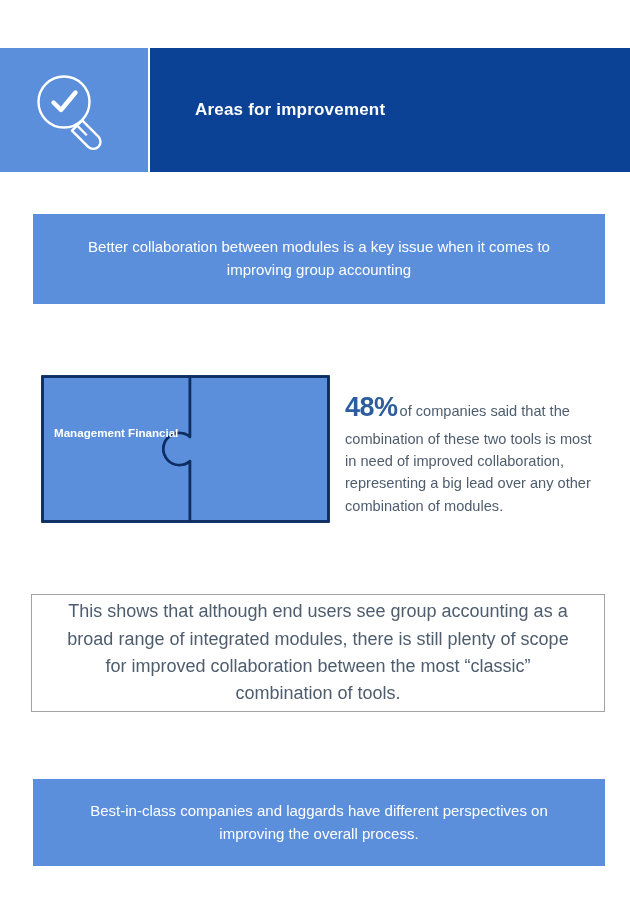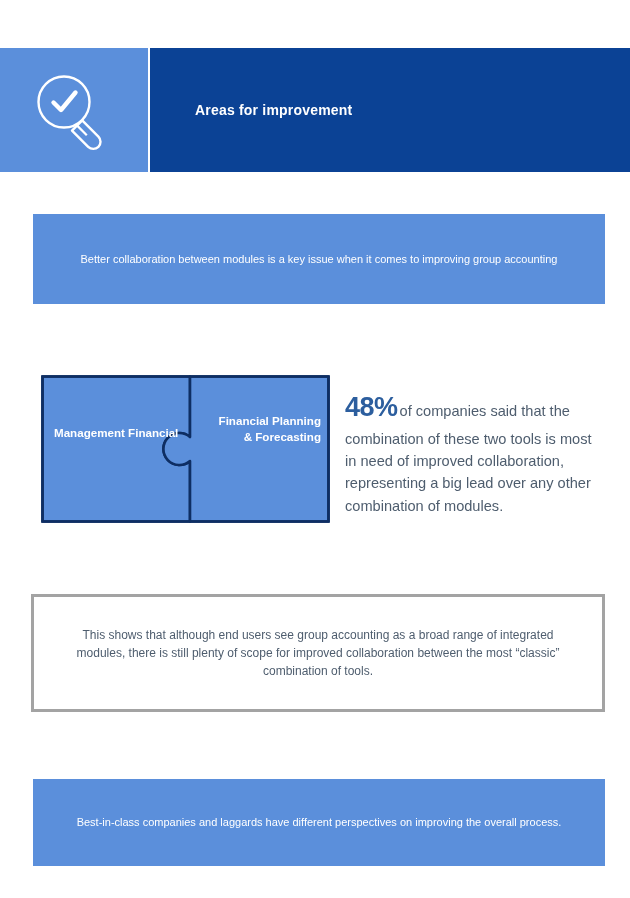--- a/index.html
+++ b/index.html
@@ -37,41 +37,41 @@
   .header-title-panel {
     flex: 1 1 auto;
     height: 124px;
     background: #0B4295;
     margin-left: 2px;
     display: flex;
     align-items: center;
   }
   .header-title {
     color: #ffffff;
-    font-size: 14px;
+    font-size: 17px;
     font-weight: bold;
     letter-spacing: 0.2px;
     padding-left: 45px;
   }
   .magnifier-svg {
     display: block;
     margin-left: -6px;
     margin-top: 2px;
   }
 
   
   .blue-box {
     position: absolute;
     background: #5B8FDB;
     color: #ffffff;
     display: flex;
     align-items: center;
     justify-content: center;
     text-align: center;
-    font-size: 11px;
+    font-size: 15px;
     line-height: 1.52;
     padding: 0 26px;
     box-sizing: border-box;
   }
   .blue-box span { display: block; }
 
   #box-collaboration {
     left: 33px;
     top: 214px;
     width: 572px;
@@ -133,28 +133,28 @@
   }
 
   
   #box-outlined {
     position: absolute;
     left: 31px;
     top: 594px;
     width: 574px;
     height: 118px;
     background: #ffffff;
-    border: 3px solid #a3a3a3;
+    border: 1px solid #a3a3a3;
     box-sizing: border-box;
     display: flex;
     align-items: center;
     justify-content: center;
     text-align: center;
     color: #4E5D6E;
-    font-size: 12px;
+    font-size: 18px;
     line-height: 1.52;
     padding: 0 34px;
   }
 </style>
 </head>
 <body>
 
 <div class="header">
   <div class="header-icon-panel">
     <span>
@@ -185,21 +185,20 @@
              H1.5 Z" fill="#5B8FDB" stroke="#0E2E63" stroke-width="2.6" stroke-linejoin="round"></path>
 
     <path d="M149,1.5 H287.5 V146.5 H149
              V86
              a16,16 0 1 1 0,-24
              Z" fill="#5B8FDB" stroke="#0E2E63" stroke-width="2.6" stroke-linejoin="round"></path>
 
     <rect x="1.5" y="1.5" width="286" height="145" fill="none" stroke="#0E2E63" stroke-width="2.6"></rect>
   </svg>
   <div class="puzzle-label" id="puzzle-label-left">Management Financial</div>
-  <div class="puzzle-label" id="puzzle-label-right">Financial Planning &amp; Forecasting</div>
 </div>
 
 <div class="stat-block">
   <span class="stat-number">48%</span><span>of companies said that the combination of these two tools is most in need of improved collaboration, representing a big lead over any other combination of modules.</span>
 </div>
 
 <div id="box-outlined">
   <span>This shows that although end users see group accounting as a broad range of integrated modules, there is still plenty of scope for improved collaboration between the most “classic” combination of tools.</span>
 </div>
 

